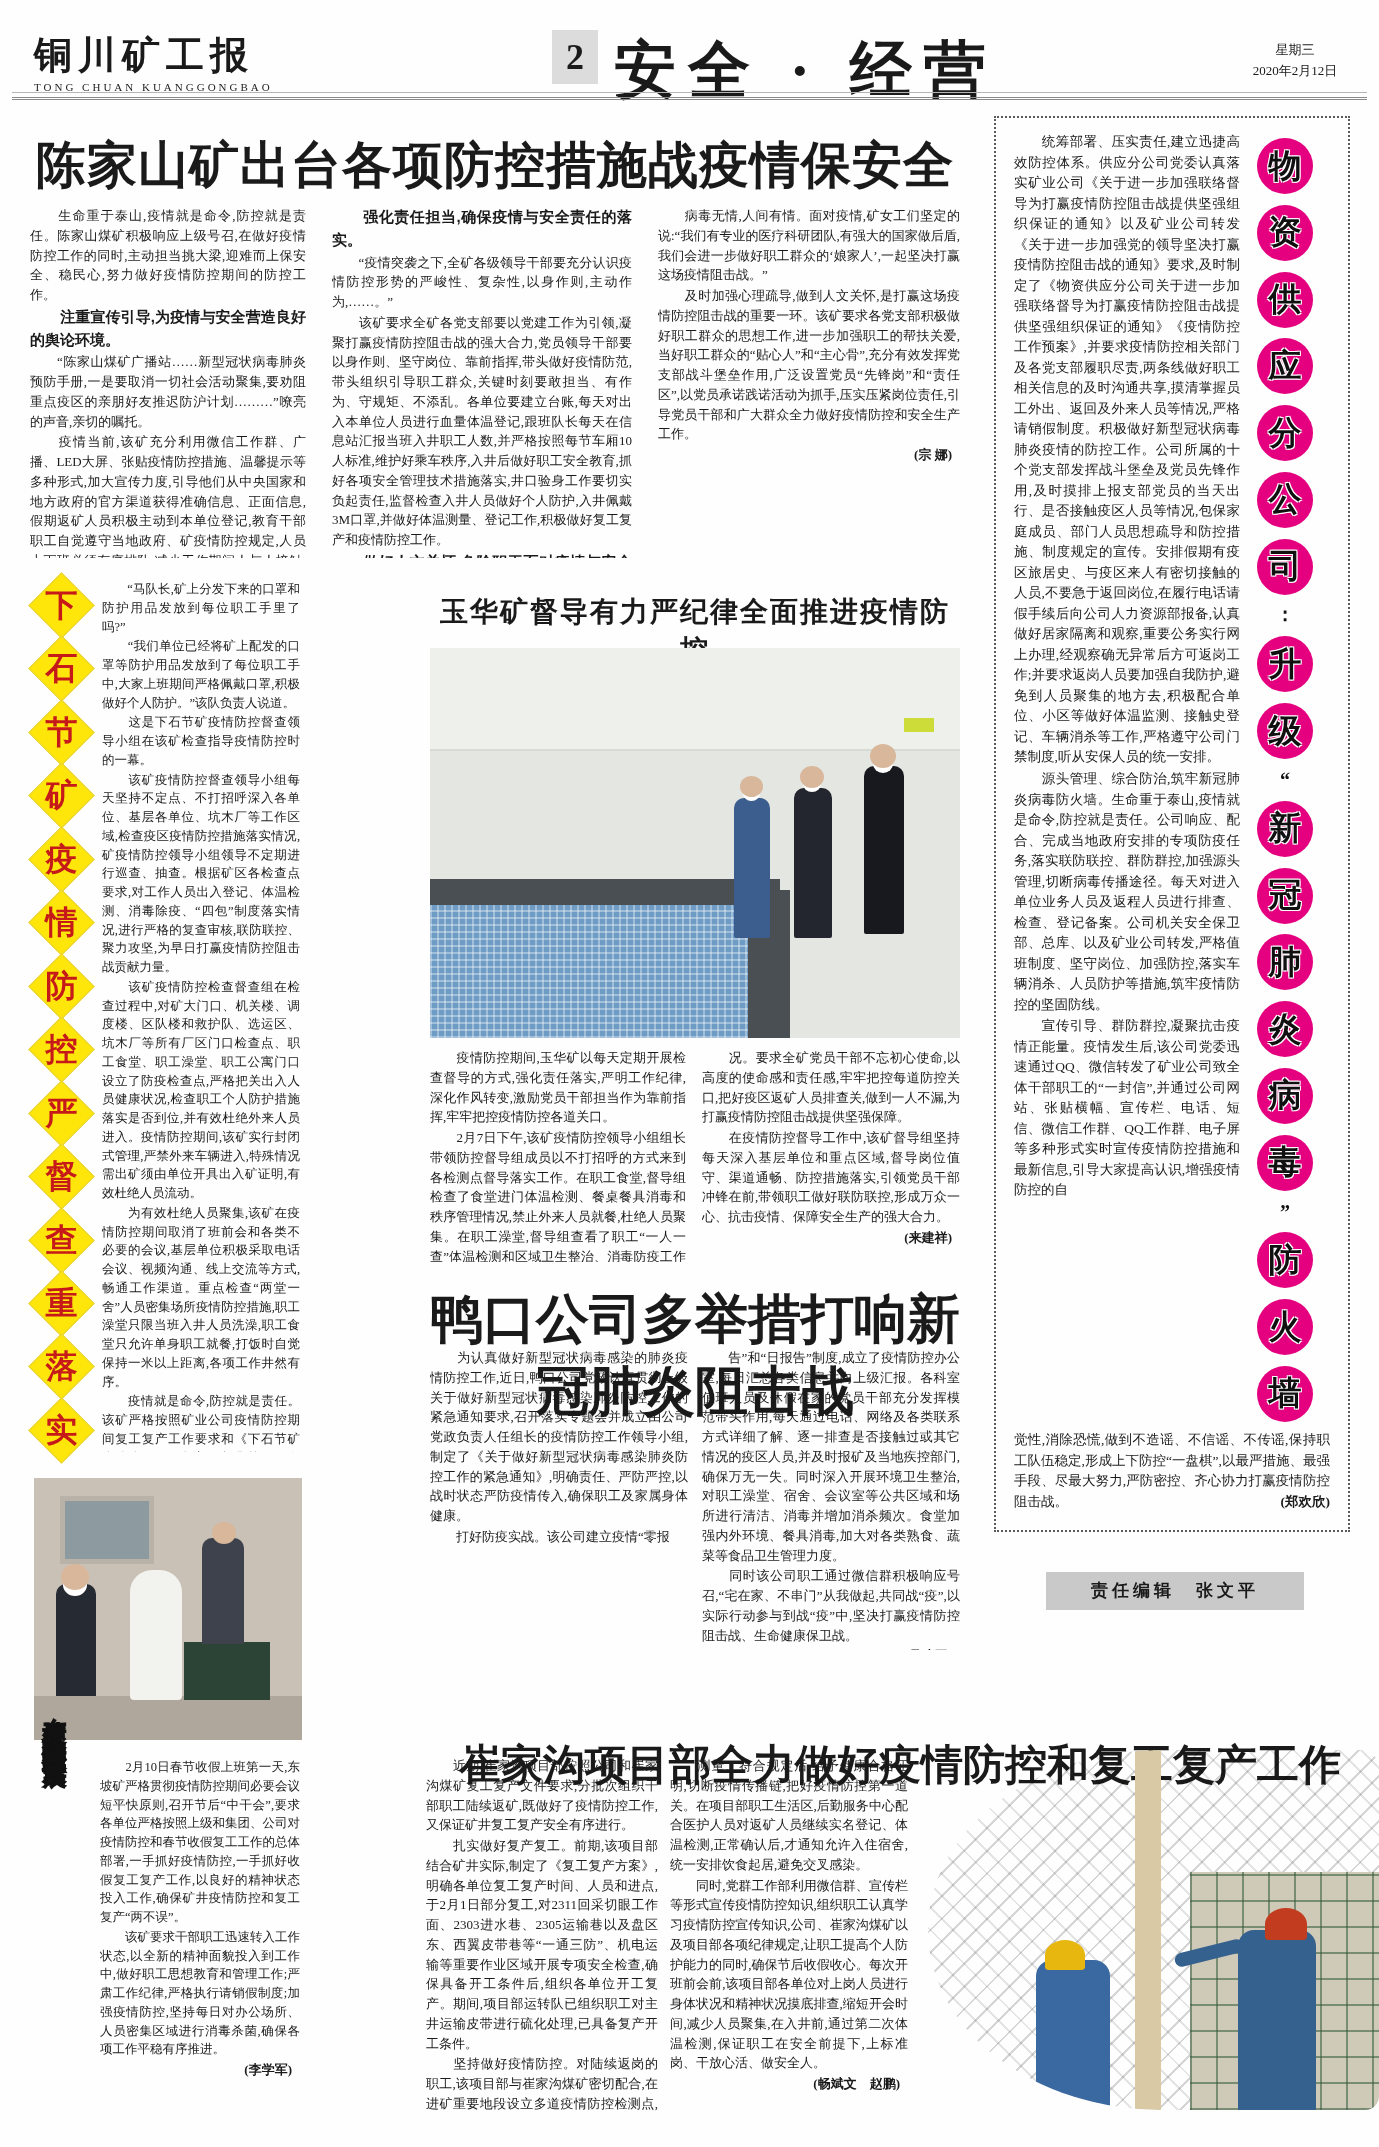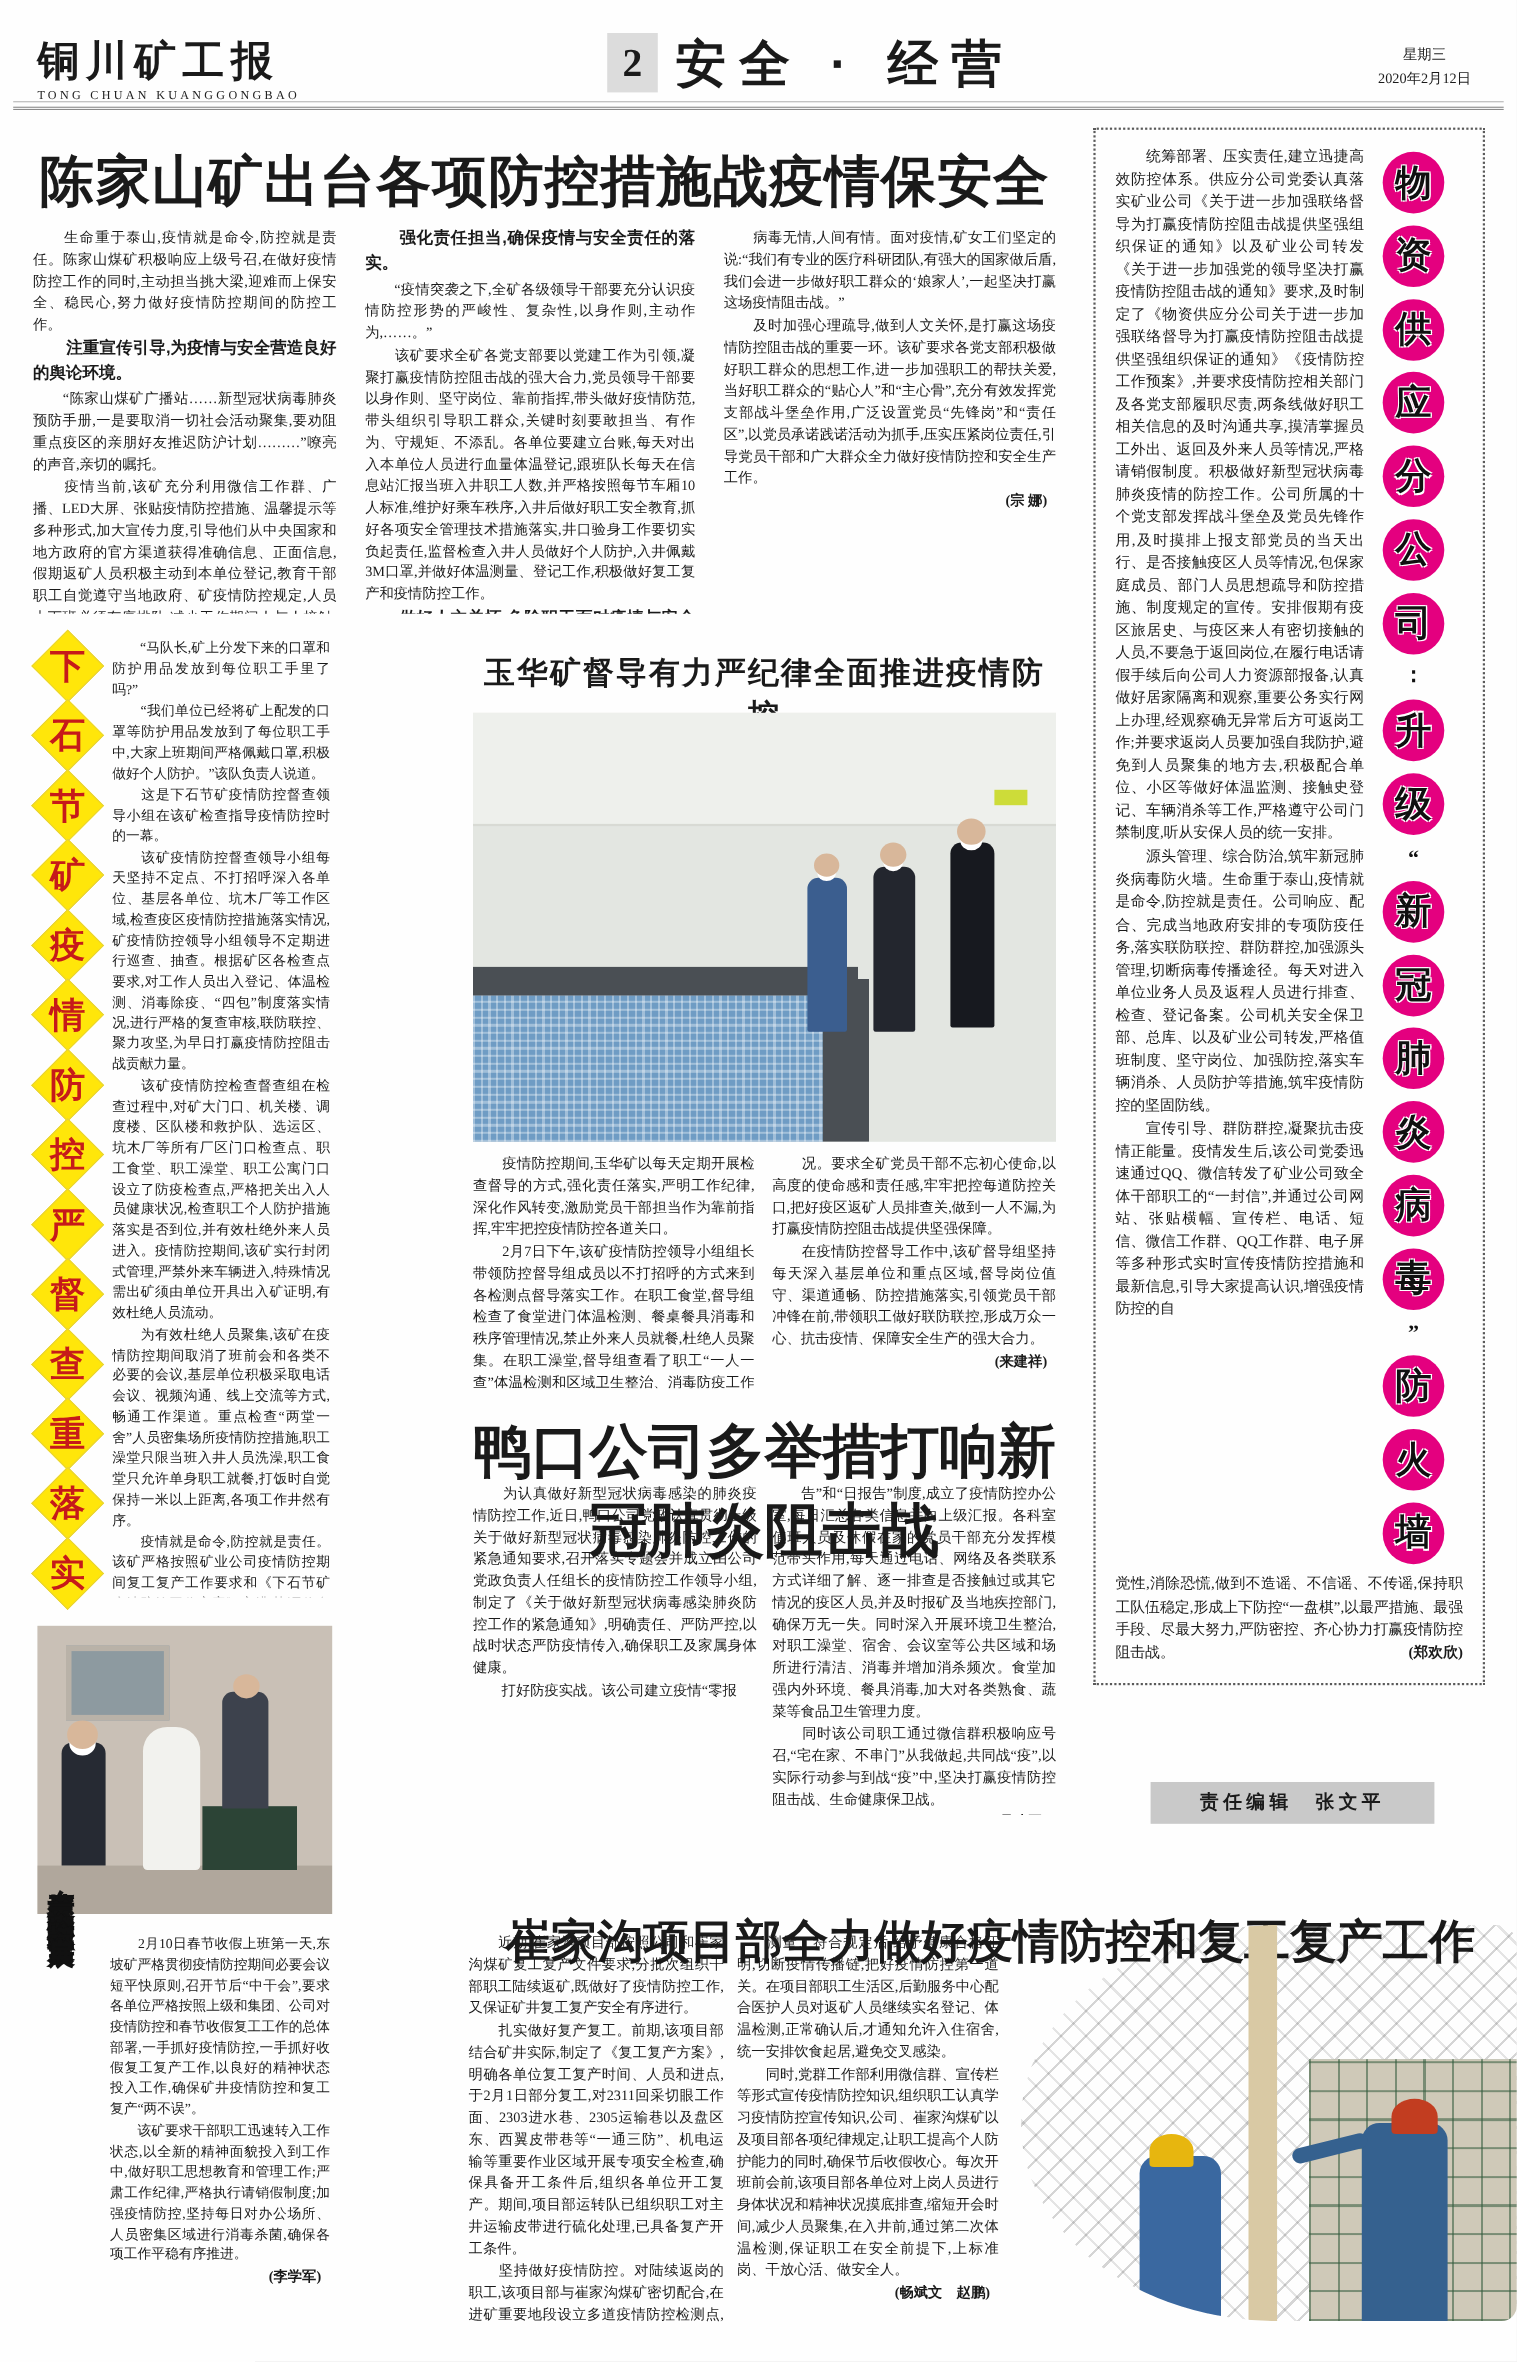--- a/index.html
+++ b/index.html
@@ -4,21 +4,21 @@
 <style>
   html,body{margin:0;padding:0;background:#e8e8e8;}
   .page{position:relative;width:1379px;height:2147px;background:#fefefe;margin:0 auto;
         font-family:"Liberation Serif","DejaVu Serif",serif;color:#1a1a1a;overflow:hidden;}
   .abs{position:absolute;}
   
   .paper-name{font-size:38px;font-weight:bold;letter-spacing:6px;font-family:"DejaVu Serif",serif;}
   .paper-name-en{font-size:11px;letter-spacing:3px;color:#222;}
   .pagenum-box{width:46px;height:54px;background:#dcdcdc;text-align:center;line-height:54px;
                font-size:36px;font-weight:bold;}
-  .section-title{font-size:46px;font-weight:bold;letter-spacing:12px;font-family:Liberation Sans, sans-serif;}
+  .section-title{font-size:62px;font-weight:bold;letter-spacing:12px;font-family:Liberation Serif, serif;}
   .date-block{font-size:13px;text-align:center;line-height:1.6;}
   .header-rule{border-top:1px solid #b5b5b5;border-bottom:3px double #8a8a8a;height:4px;}
   
   .headline-main{font-size:50px;font-weight:900;letter-spacing:1px;text-align:center;
                  font-family:"Liberation Sans","DejaVu Sans",sans-serif;}
   .headline-brush{font-weight:bold;text-align:center;font-family:"DejaVu Serif",serif;}
   .headline-pop{font-weight:900;text-align:center;font-family:"DejaVu Sans","Liberation Sans",sans-serif;}
   
   .col{overflow:hidden;text-align:justify;}
   .pg{margin:0 0 1px 0;font-size:13px;line-height:1.52;}
@@ -258,15 +258,15 @@
         <span class="circle-char">防</span>
         <span class="circle-char">火</span>
         <span class="circle-char">墙</span>
       </div>
     <div class="col" style="position:absolute;left:18px;top:1312px;width:316px;height:86px;">
       <p class="pg" style="font-size:13.5px;display:inline;">觉性,消除恐慌,做到不造谣、不信谣、不传谣,保持职工队伍稳定,形成上下防控“一盘棋”,以最严措施、最强手段、尽最大努力,严防密控、齐心协力打赢疫情防控阻击战。</p>
       <span class="pg" style="font-size:13.5px;font-weight:bold;float:right;">(郑欢欣)</span>
     </div>
   </div>
 
-  <div class="abs editor-box" style="left:1046px;top:1572px;width:258px;height:38px;margin-top:48px;">责任编辑　张文平</div>
+  <div class="abs editor-box" style="left:1046px;top:1572px;width:258px;height:38px;">责任编辑　张文平</div>
 
 </div>
 
 </body></html>

